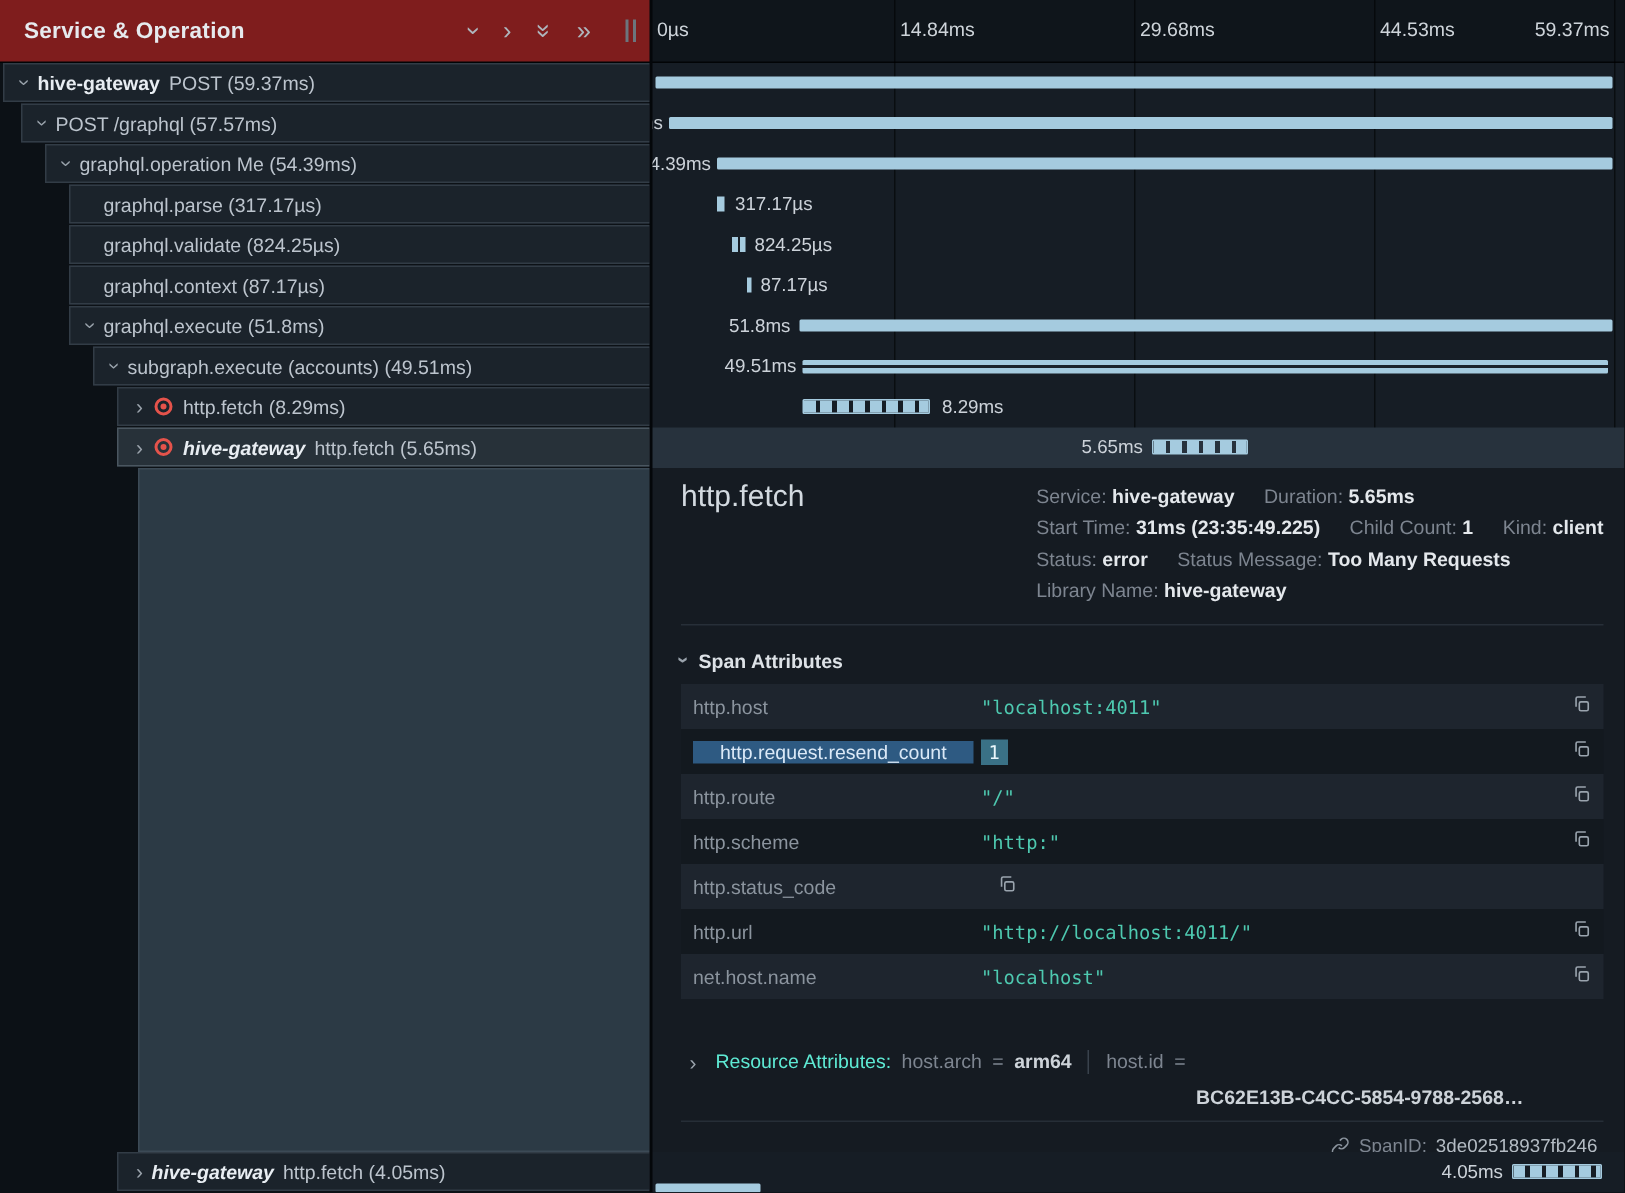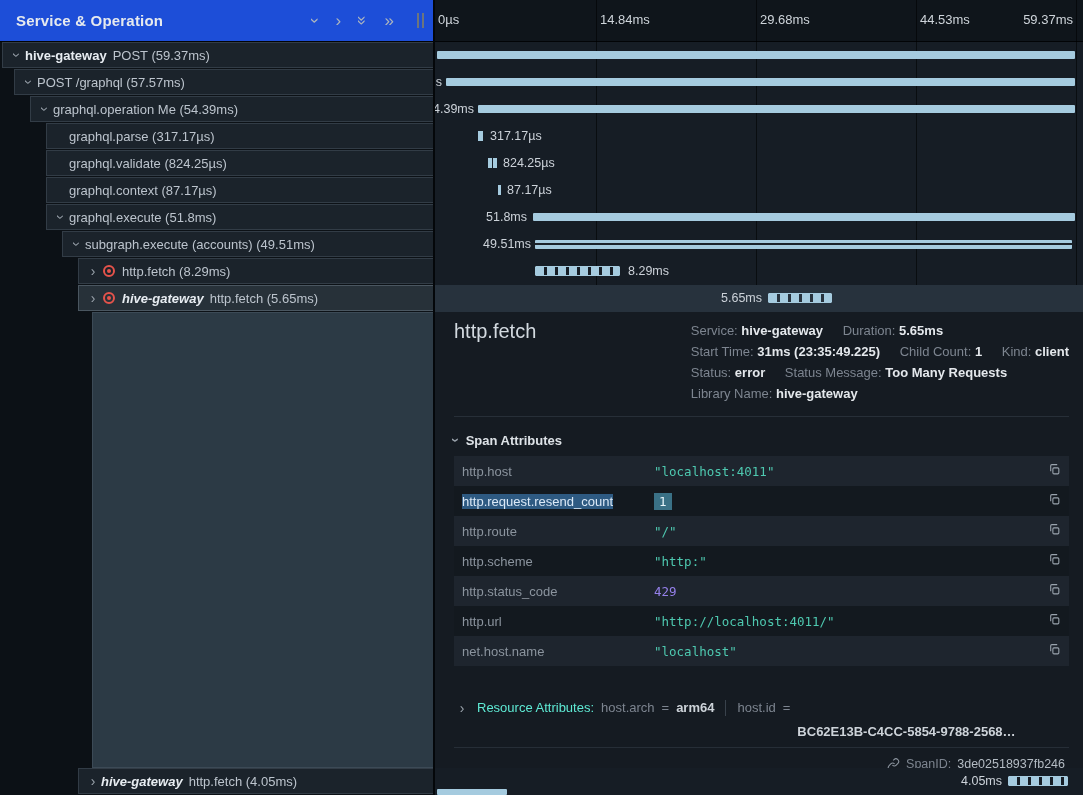--- a/index.html
+++ b/index.html
@@ -2,21 +2,21 @@
 <html><head>
 <meta charset="utf-8">
 <style>
   * { box-sizing: border-box; margin: 0; padding: 0; }
   body { background:#05080b; font-family:"Liberation Sans", sans-serif; }
   .app { position:relative; width:1083px; height:795px; overflow:hidden;
          background:#0c1116; color:#c2cad2; }
 
   
   .left-panel { position:absolute; left:0; top:0; width:434px; height:795px; background:#0c1116; }
-  .panel-header { position:absolute; left:0; top:0; width:100%; height:42px; background:#1d4ed8;
+  .panel-header { position:absolute; left:0; top:0; width:100%; height:42px; background:#7f1d1d;
                   border-bottom:1px solid #020406; display:flex; align-items:center; padding:0 10px 0 16px; }
   .panel-title { font-size:15px; font-weight:700; color:#e6eaee; letter-spacing:.2px; flex:0 0 auto; }
   .hicons { margin-left:auto; display:flex; align-items:center; gap:17px; }
   .hicon { color:#aeb6bd; font-size:17px; line-height:1; cursor:pointer; }
   .down { display:inline-block; transform:rotate(90deg); }
   .drag-handle { width:7px; height:15px; border-left:2px solid #6c757d; border-right:2px solid #6c757d; margin-left:6px; }
 
   .trow { position:absolute; right:0; height:26px; background:#1b232b; border:1px solid #323c46;
           display:flex; align-items:center; padding-left:6px; font-size:13px; color:#bcc4cd;
           white-space:nowrap; overflow:hidden; cursor:pointer; }
@@ -65,21 +65,21 @@
   .d-hr { border-bottom:1px solid #272f38; margin:12px 0 8px; }
   .sect-head { display:flex; align-items:center; gap:7px; font-size:13px; font-weight:700;
                color:#dde2e7; padding:7px 0 8px; cursor:pointer; }
   .sect-head .chev { width:auto; flex:none; }
   .attr-row { display:flex; align-items:center; height:30px; padding:0 8px; font-size:13px; }
   .attr-row:nth-child(odd) { background:#1e252e; }
   .attr-row:nth-child(even) { background:#13191f; }
   .attr-key { width:192px; color:#8b949e; flex:0 0 192px; white-space:nowrap; overflow:hidden; }
   .attr-val { flex:1; font-family:"DejaVu Sans Mono", monospace; font-size:12.5px; color:#4ec9b0; }
   .attr-val.num { color:#9580ea; }
-  .hl { background:#2e5a82; color:#dbe9f7; padding:1px 0; }
+  .hl { background:#2e5a82; color:#dbe9f7; padding:1px 18px; }
   .hl-num { background:#3a7186; color:#e8f6fb; padding:1px 5px; }
   .copy-btn { width:24px; text-align:right; background:none; border:none; cursor:pointer; }
   .resource { display:flex; align-items:center; gap:7px; margin-top:10px; font-size:13px; color:#7d8590; white-space:nowrap; overflow:hidden; }
   .resource .r-title { font-weight:400; color:#5eead4; }
   .resource .r-val { color:#cdd3d9; font-weight:700; }
   .resource .r-val.trunc { overflow:hidden; text-overflow:ellipsis; max-width:330px;margin-top:48px; }
   .r-divider { width:1px; height:16px; background:#39424c; margin:0 4px; }
   .d-footer { margin-top:8px; border-top:1px solid #262e37; padding:9px 4px 0 0;
               display:flex; justify-content:flex-end; align-items:center; gap:6px; font-size:12.5px; }
   .f-label { color:#7d8590; }
@@ -265,21 +265,20 @@
         <div class="attr-row">
           <span class="attr-key">http.scheme</span>
           <span class="attr-val">"http:"</span>
           <button class="copy-btn"><svg width="13" height="13" viewBox="0 0 24 24" fill="none" stroke="#9aa4ae" stroke-width="2">
                 <rect x="9" y="9" width="11" height="11" rx="2"></rect>
                 <path d="M5 15V5a2 2 0 0 1 2-2h10"></path>
               </svg></button>
         </div>
         <div class="attr-row">
           <span class="attr-key">http.status_code</span>
-          <span class="attr-val num">429</span>
           <button class="copy-btn"><svg width="13" height="13" viewBox="0 0 24 24" fill="none" stroke="#9aa4ae" stroke-width="2">
                 <rect x="9" y="9" width="11" height="11" rx="2"></rect>
                 <path d="M5 15V5a2 2 0 0 1 2-2h10"></path>
               </svg></button>
         </div>
         <div class="attr-row">
           <span class="attr-key">http.url</span>
           <span class="attr-val">"http://localhost:4011/"</span>
           <button class="copy-btn"><svg width="13" height="13" viewBox="0 0 24 24" fill="none" stroke="#9aa4ae" stroke-width="2">
                 <rect x="9" y="9" width="11" height="11" rx="2"></rect>

